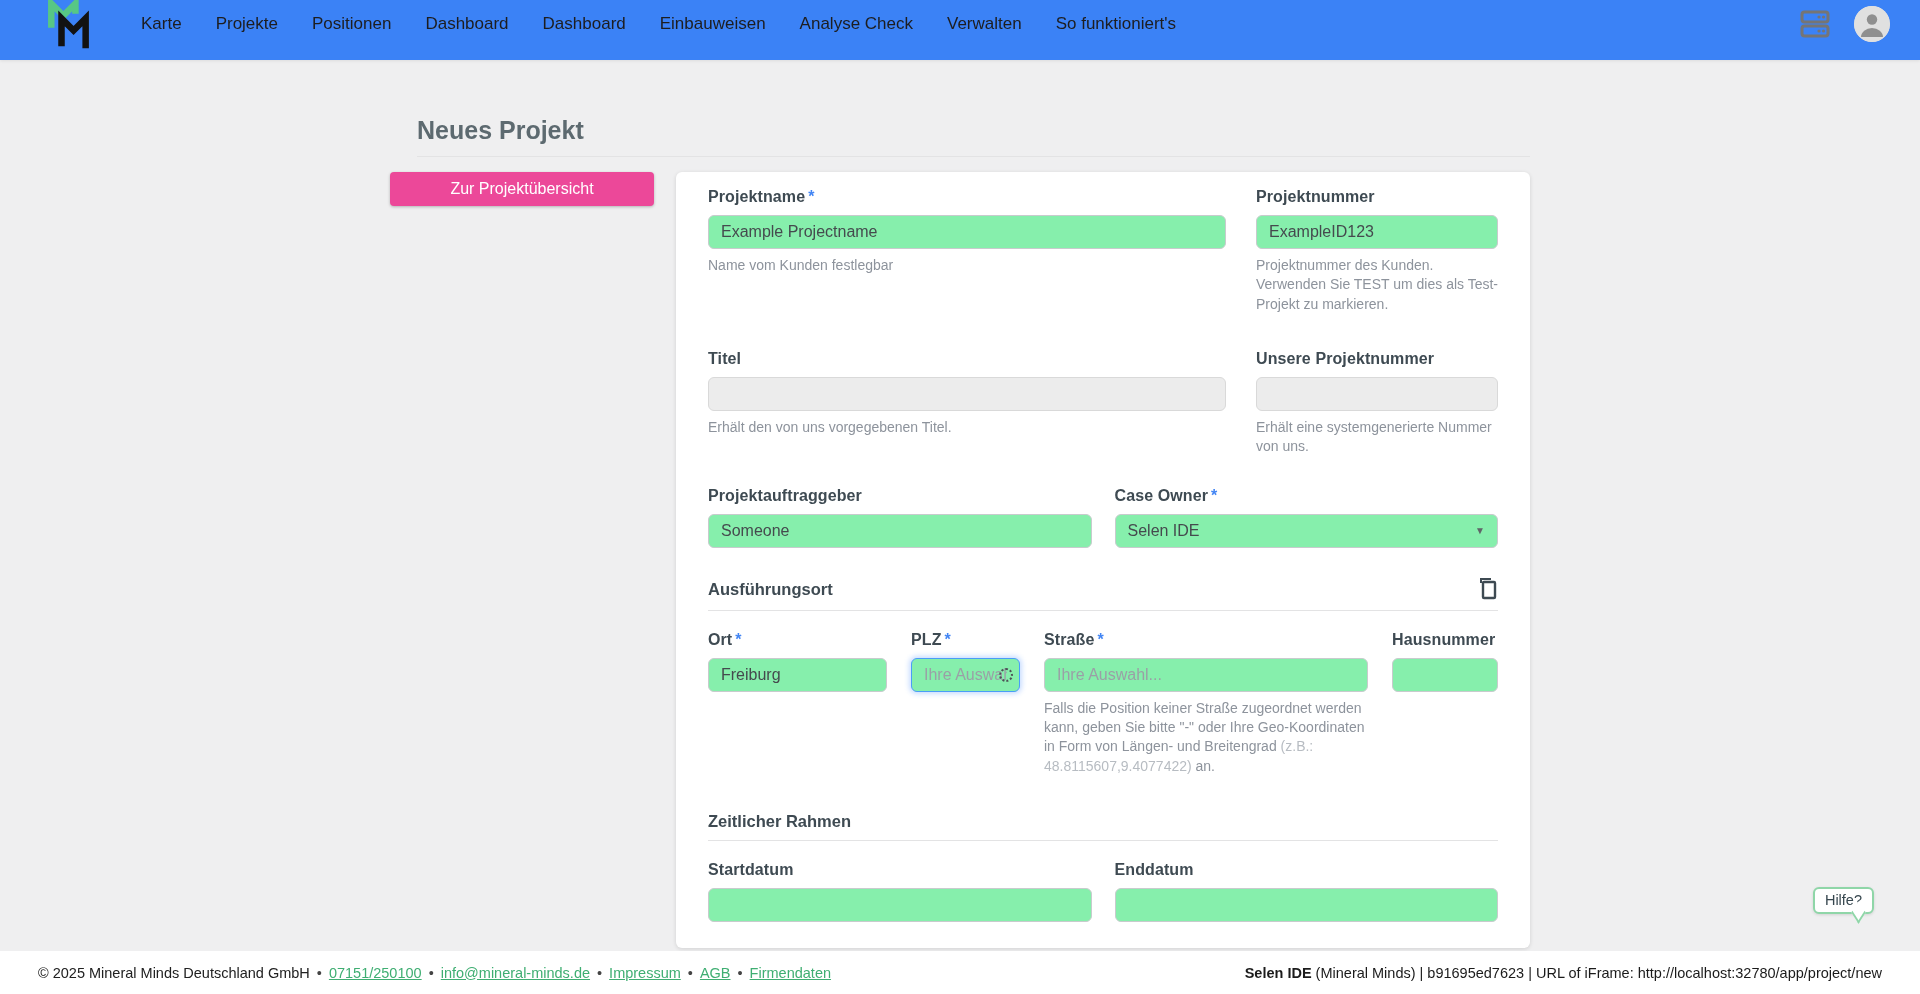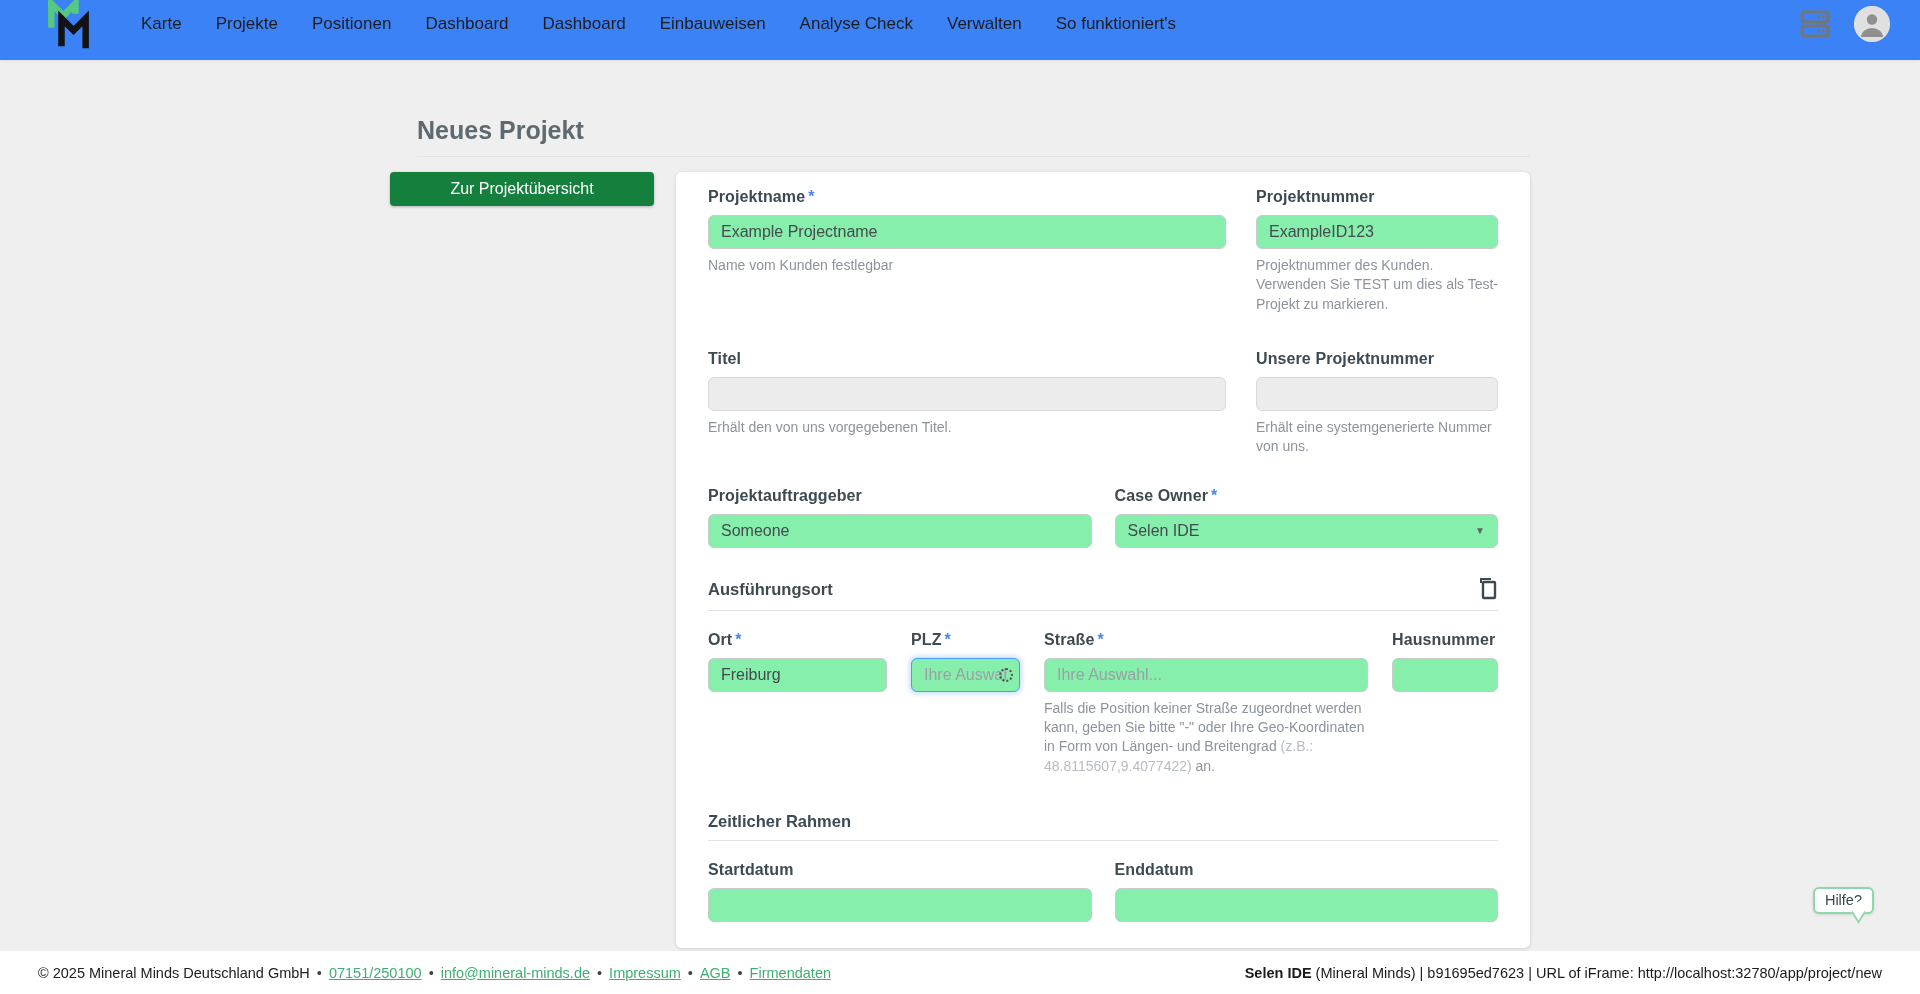--- a/index.html
+++ b/index.html
@@ -33,21 +33,21 @@
   
   .content { width:1140px; margin:0 auto; padding-top:56px; }
   .page-title {
     font-size:25px; font-weight:700; color:#5d6a70;
     padding-bottom:11px; border-bottom:1px solid #e3e3e4;margin-left:27px;
   }
   .columns { display:flex; gap:22px; margin-top:15px; align-items:flex-start; }
   .left-col { width:264px; flex:none; }
   .back-btn {
     width:100%; height:34px; border:none; border-radius:4px;
-    background:#15803d; color:#ffffff; font-size:16px;
+    background:#ec4899; color:#ffffff; font-size:16px;
     font-family:"Liberation Sans",sans-serif;
     box-shadow:0 1px 3px rgba(0,0,0,.25); cursor:pointer;
   }
   .right-col { flex:1; }
   .card {
     background:#ffffff; border-radius:6px;
     box-shadow:0 1px 4px rgba(0,0,0,.13);
     padding:16px 32px 26px 32px;
   }
   .card + .card { margin-top:27px; }

